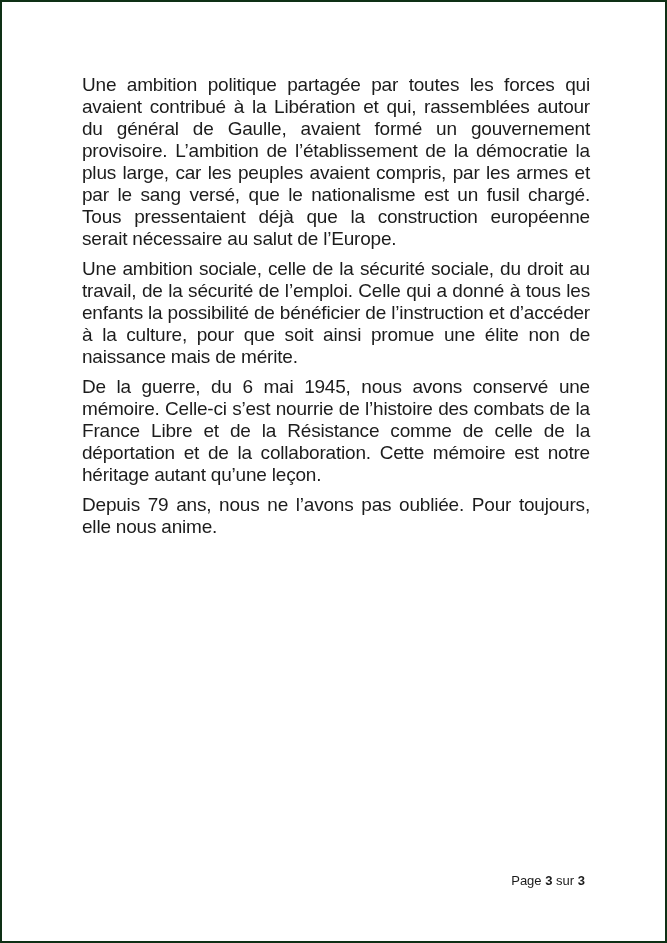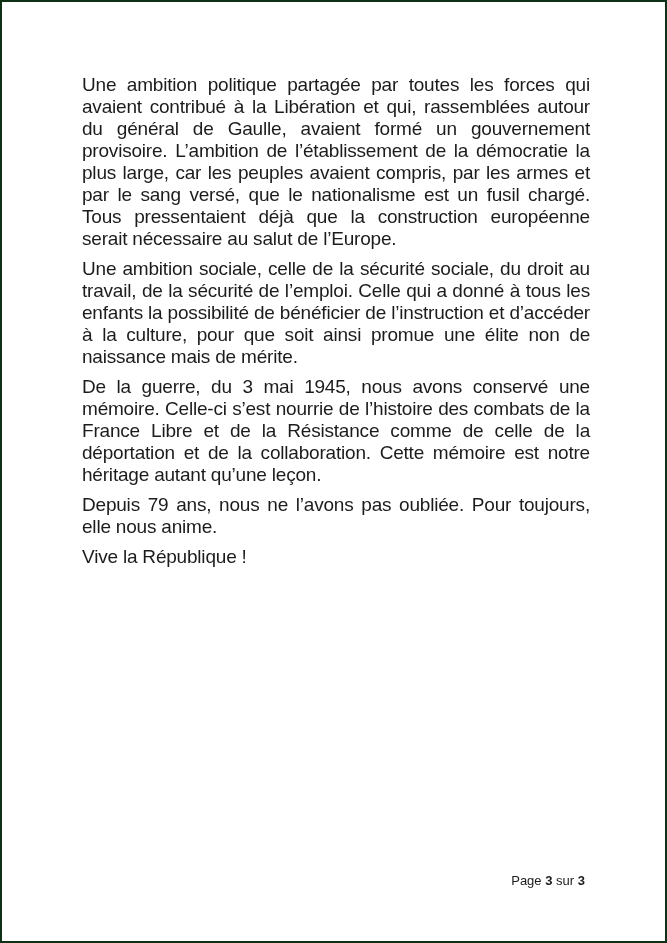--- a/index.html
+++ b/index.html
@@ -40,18 +40,17 @@
     white-space: nowrap;
   }
   .page-footer .num { font-weight: bold; }
 </style>
 </head>
 <body>
 
 <main class="doc-body">
   <p>Une ambition politique partagée par toutes les forces qui avaient contribué à la Libération et qui, rassemblées autour du général de Gaulle, avaient formé un gouvernement provisoire. L’ambition de l’établissement de la démocratie la plus large, car les peuples avaient compris, par les armes et par le sang versé, que le nationalisme est un fusil chargé. Tous pressentaient déjà que la construction européenne serait nécessaire au salut de l’Europe.</p>
   <p>Une ambition sociale, celle de la sécurité sociale, du droit au travail, de la sécurité de l’emploi. Celle qui a donné à tous les enfants la possibilité de bénéficier de l’instruction et d’accéder à la culture, pour que soit ainsi promue une élite non de naissance mais de mérite.</p>
-  <p>De la guerre, du 3 mai 1945, nous avons conservé une mémoire. Celle-ci s’est nourrie de l’histoire des combats de la France Libre et de la Résistance comme de celle de la déportation et de la collaboration. Cette mémoire est notre héritage autant qu’une leçon.</p>
+  <p>De la guerre, du 6 mai 1945, nous avons conservé une mémoire. Celle-ci s’est nourrie de l’histoire des combats de la France Libre et de la Résistance comme de celle de la déportation et de la collaboration. Cette mémoire est notre héritage autant qu’une leçon.</p>
   <p>Depuis 79 ans, nous ne l’avons pas oubliée. Pour toujours, elle nous anime.</p>
-  <p>Vive la République !</p>
 </main>
 
 <div class="page-footer"><span>Page</span> <span class="num">3</span> <span>sur</span> <span class="num">3</span></div>
 
 </body></html>

